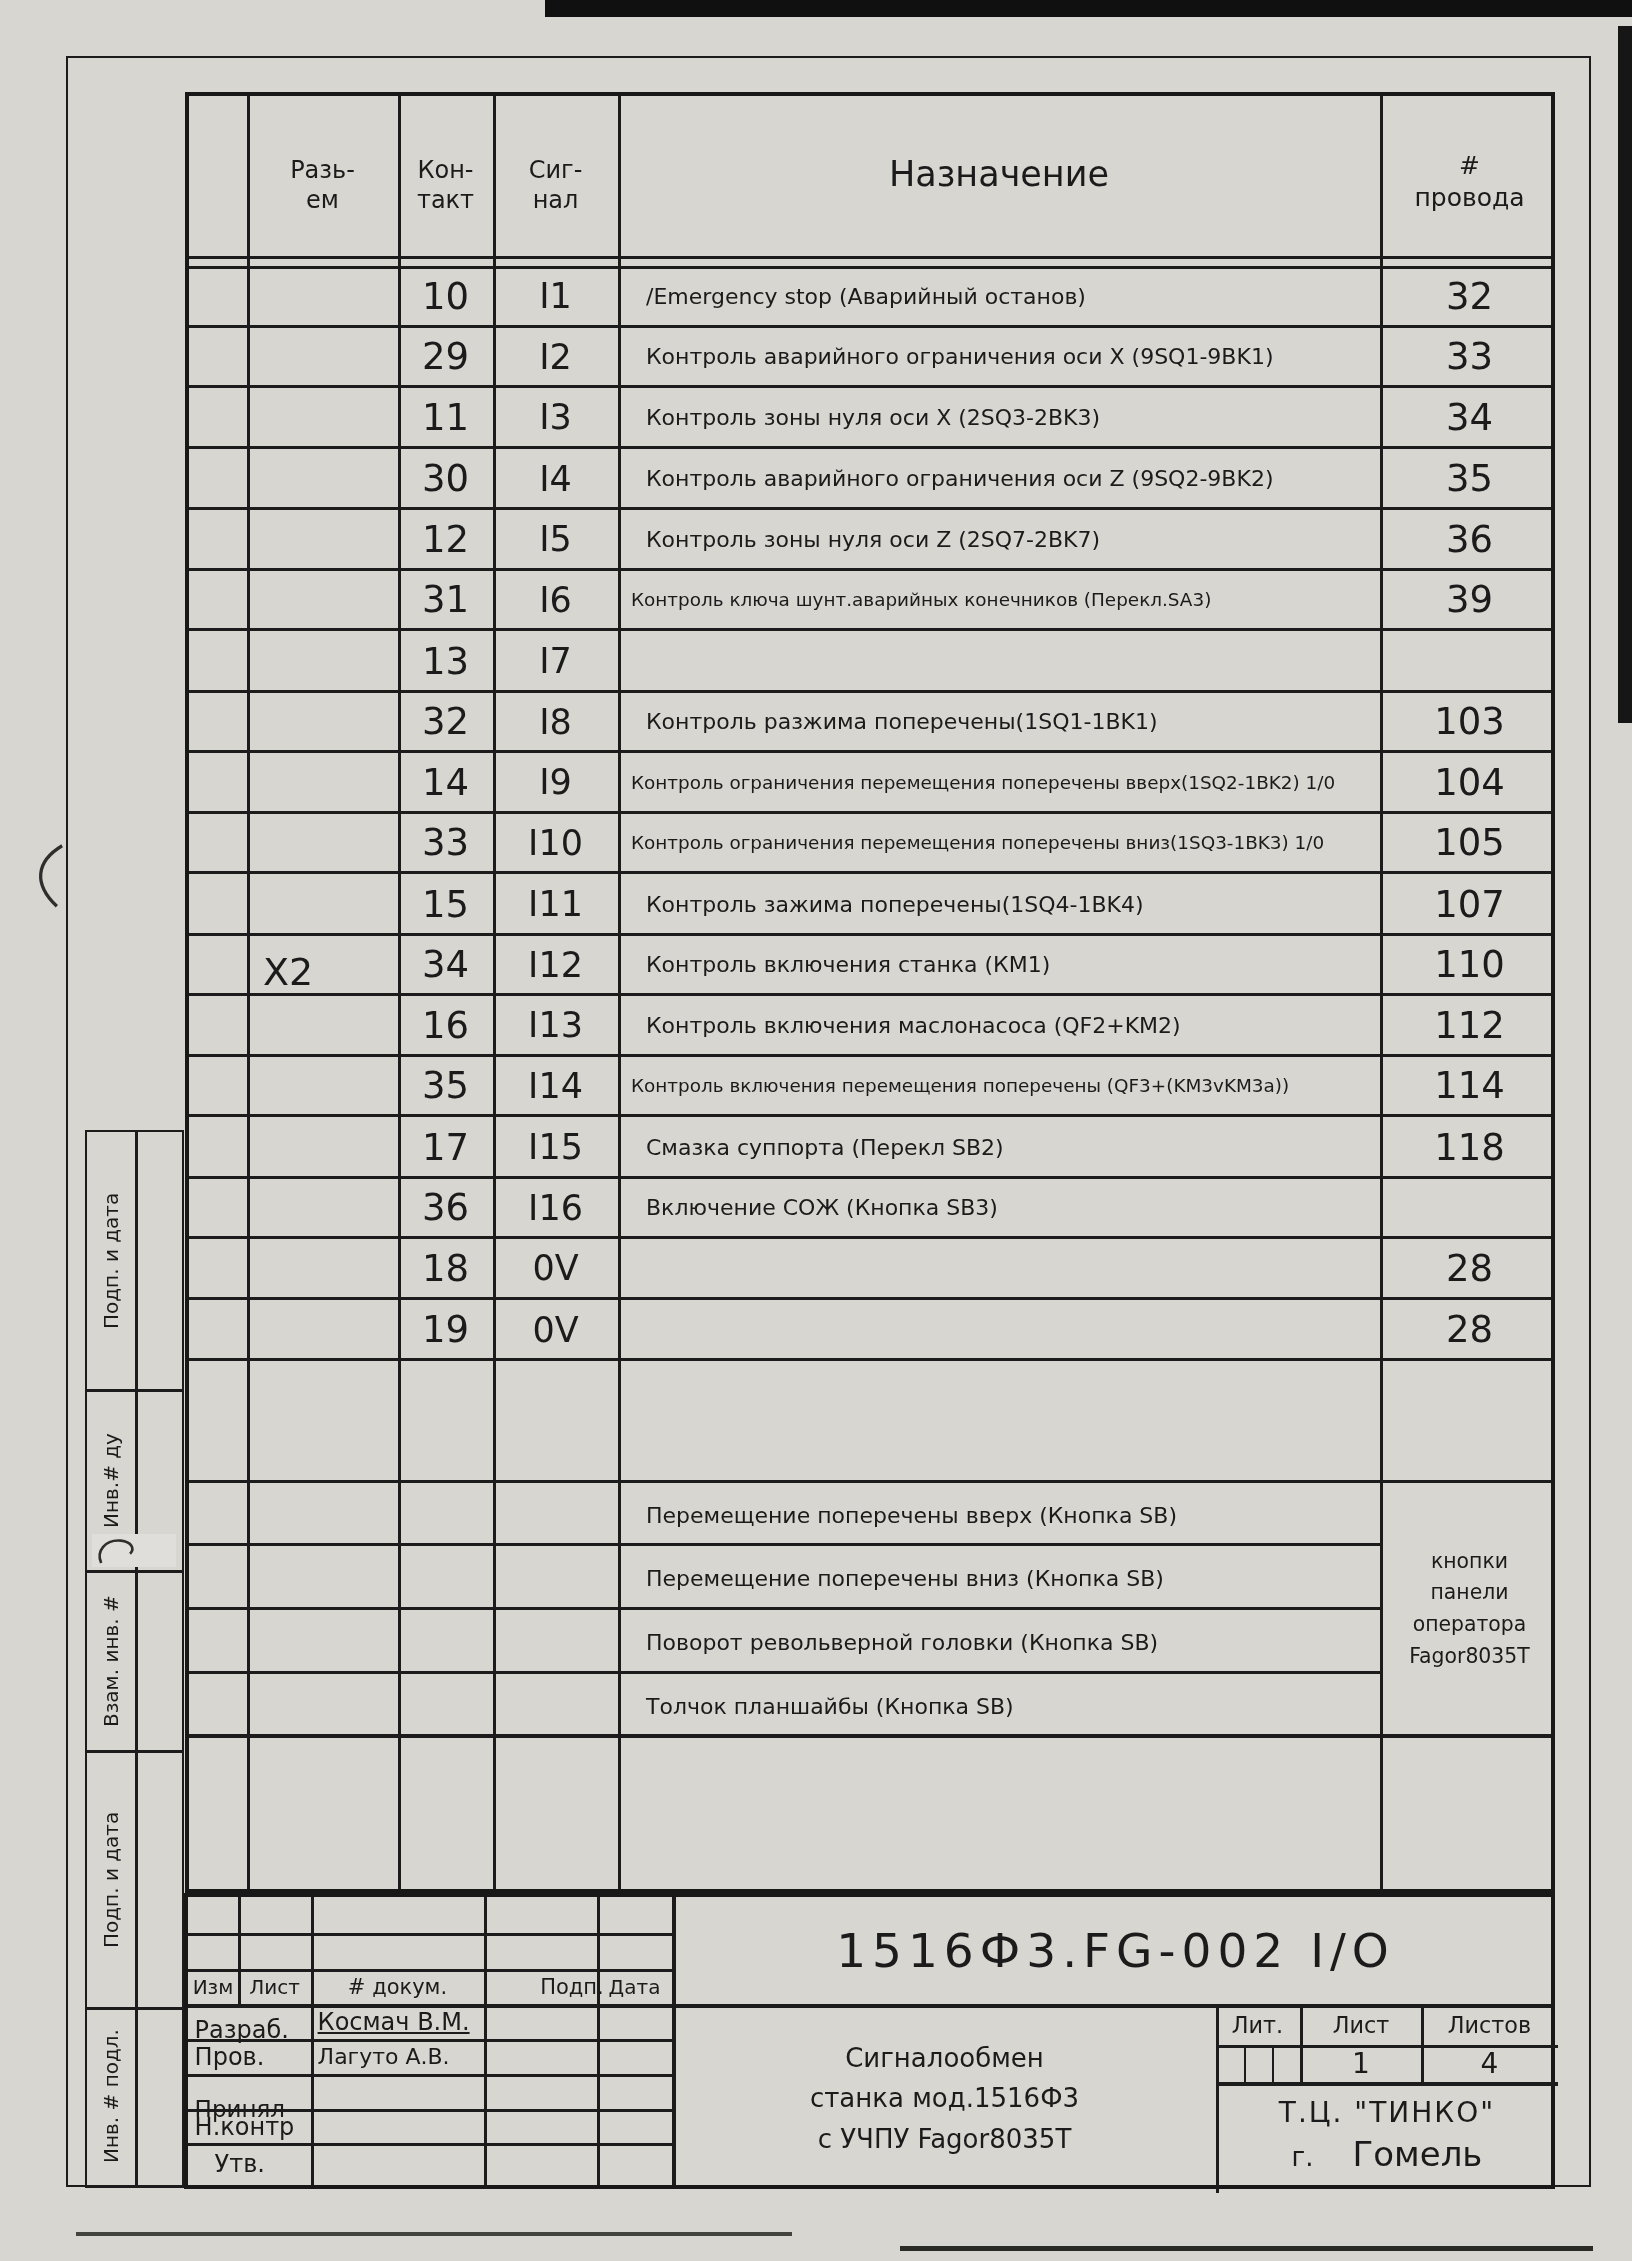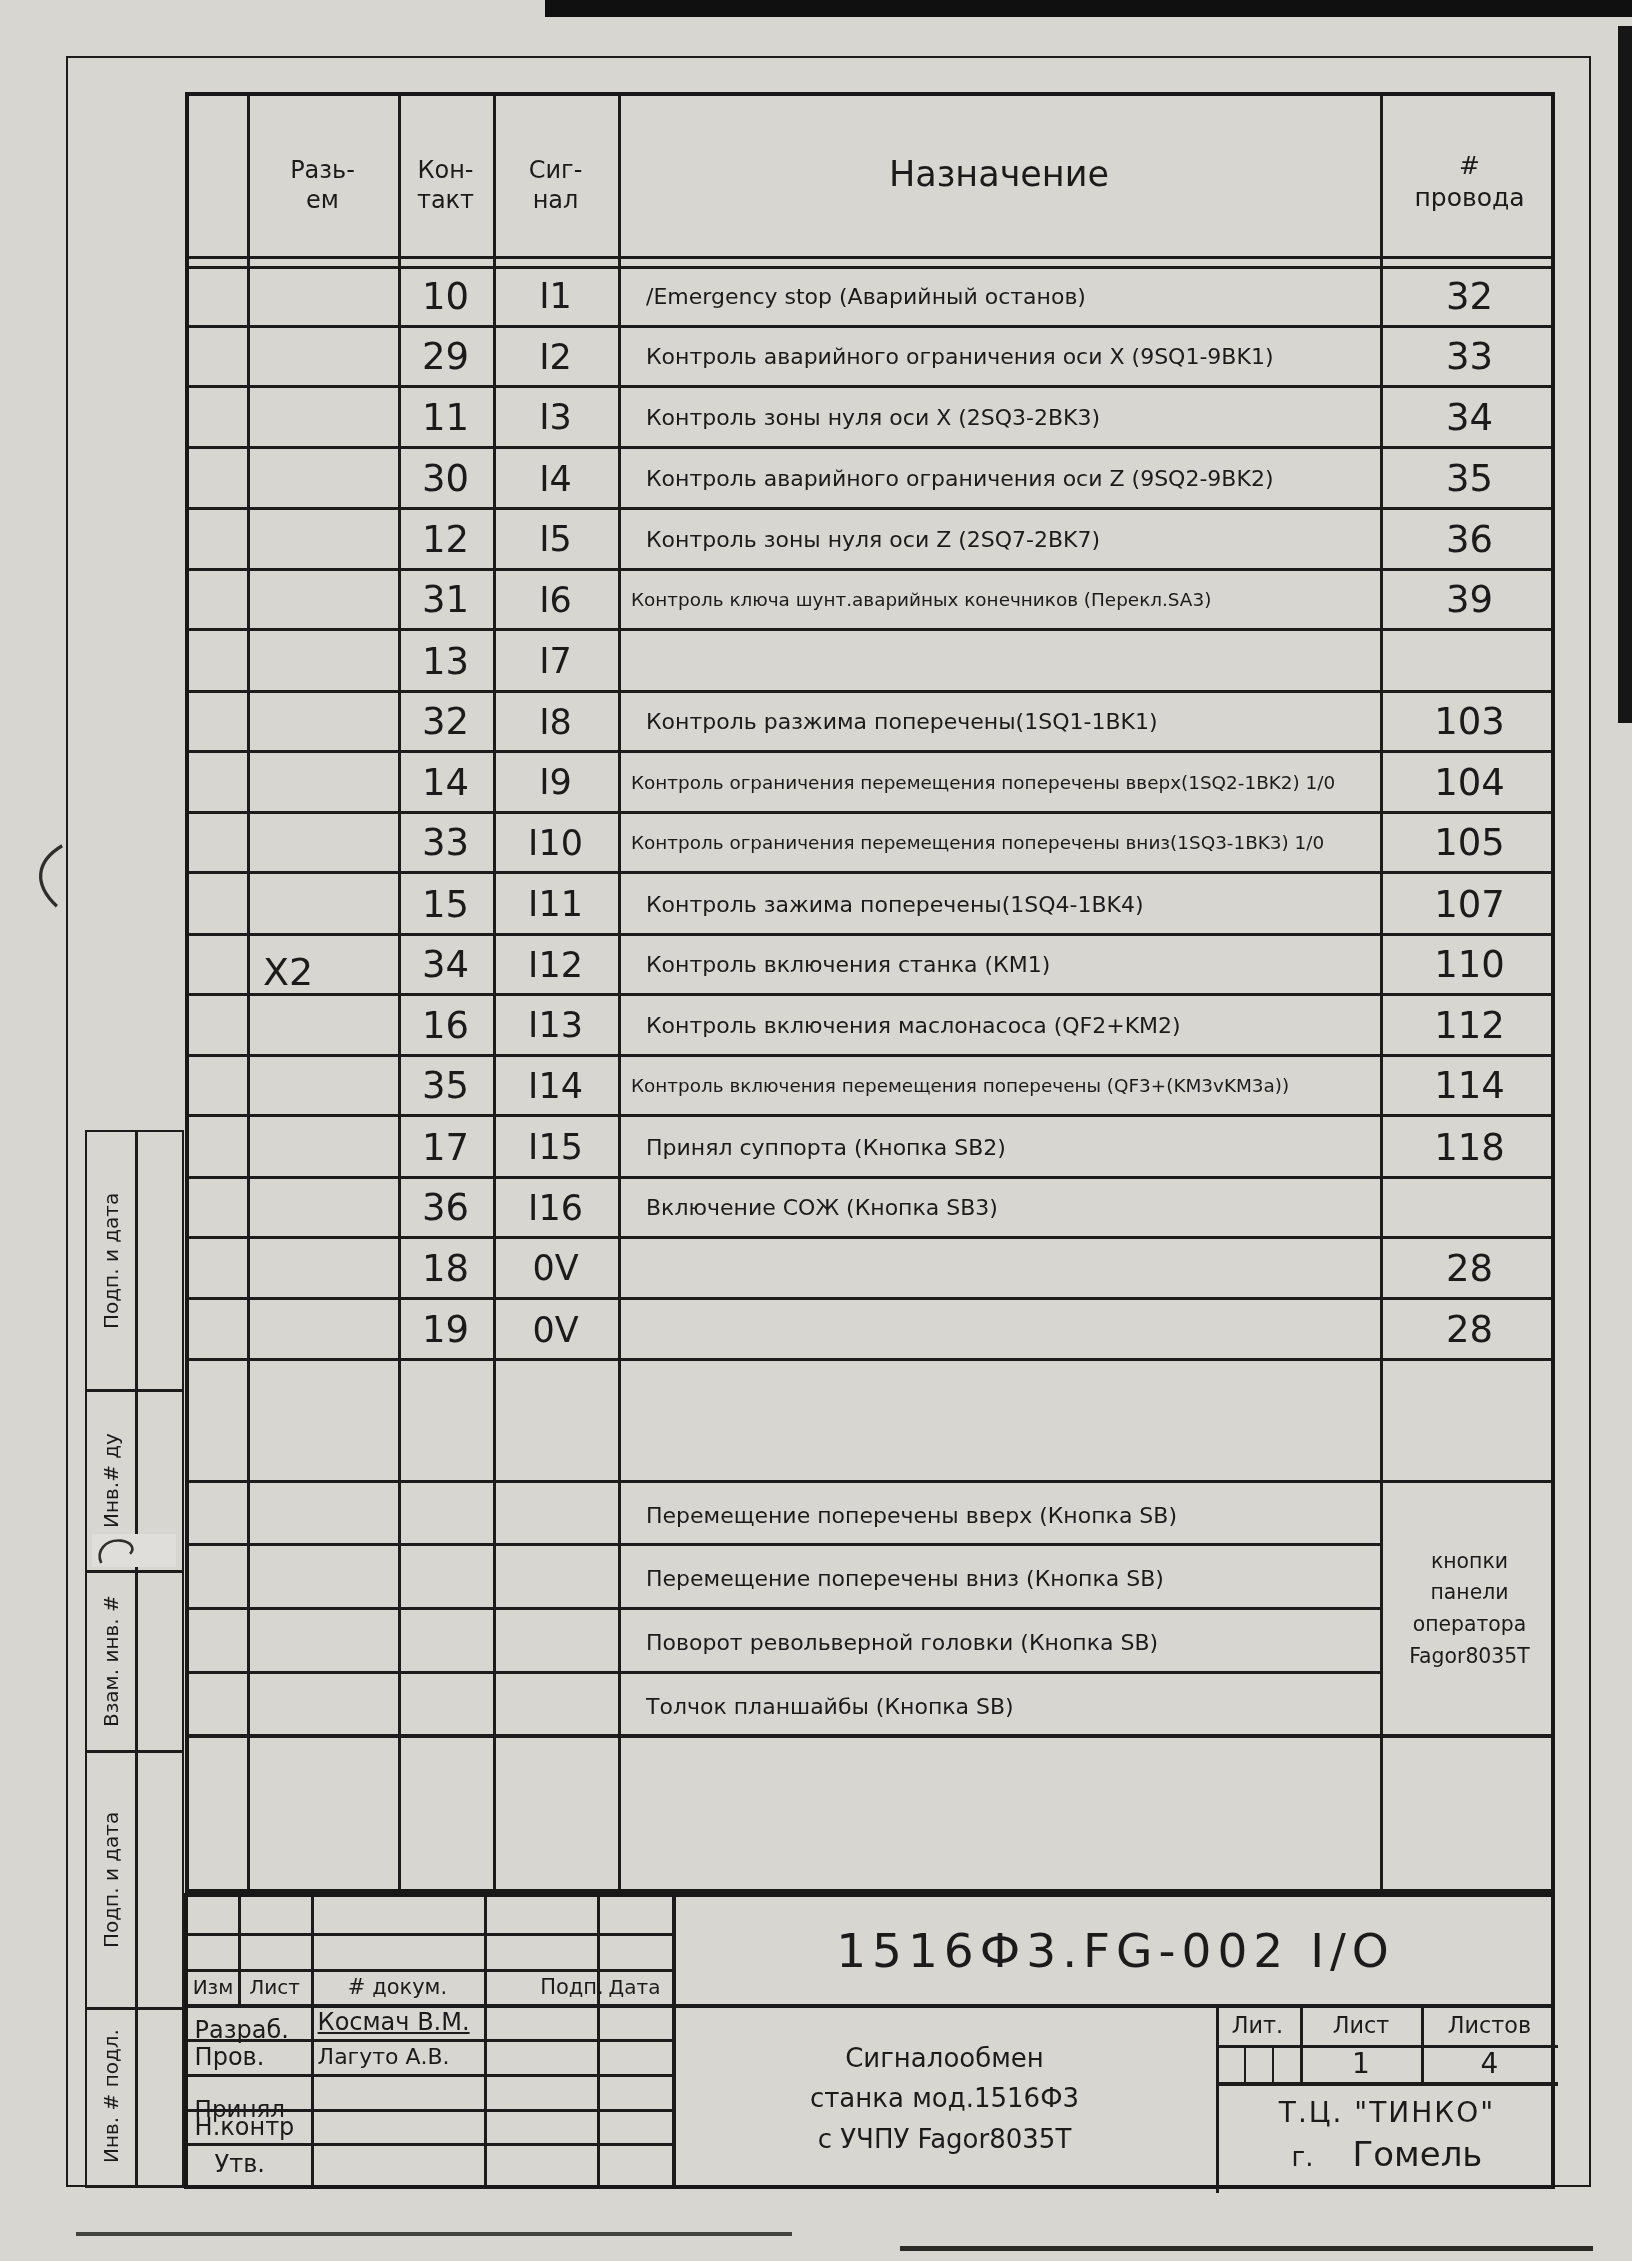--- a/index.html
+++ b/index.html
@@ -163,21 +163,21 @@
     </div>
     <div class="trow" style="top:961px;height:60px;">
       <div class="cell c-contact">35</div>
       <div class="cell c-signal">I14</div>
       <div class="cell c-purpose small">Контроль включения перемещения поперечены (QF3+(KM3vKM3a))</div>
       <div class="cell c-wire">114</div>
     </div>
     <div class="trow" style="top:1022px;height:61px;">
       <div class="cell c-contact">17</div>
       <div class="cell c-signal">I15</div>
-      <div class="cell c-purpose">Принял суппорта (Кнопка SB2)</div>
+      <div class="cell c-purpose">Смазка суппорта (Перекл SB2)</div>
       <div class="cell c-wire">118</div>
     </div>
     <div class="trow" style="top:1083px;height:60px;">
       <div class="cell c-contact">36</div>
       <div class="cell c-signal">I16</div>
       <div class="cell c-purpose">Включение СОЖ (Кнопка SB3)</div>
       <div class="cell c-wire"></div>
     </div>
     <div class="trow" style="top:1143px;height:61px;">
       <div class="cell c-contact">18</div>

